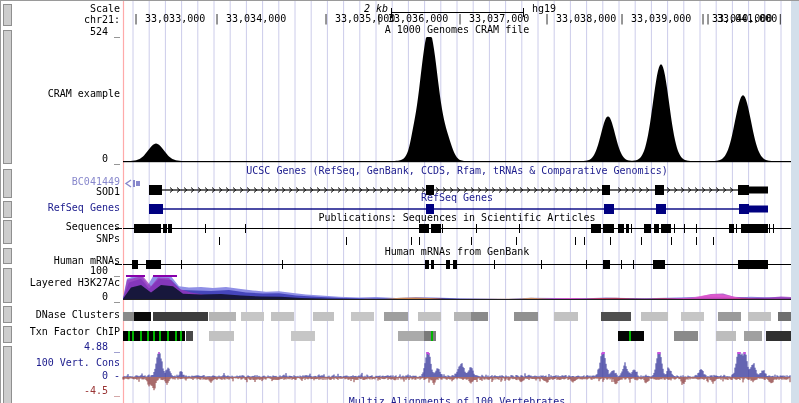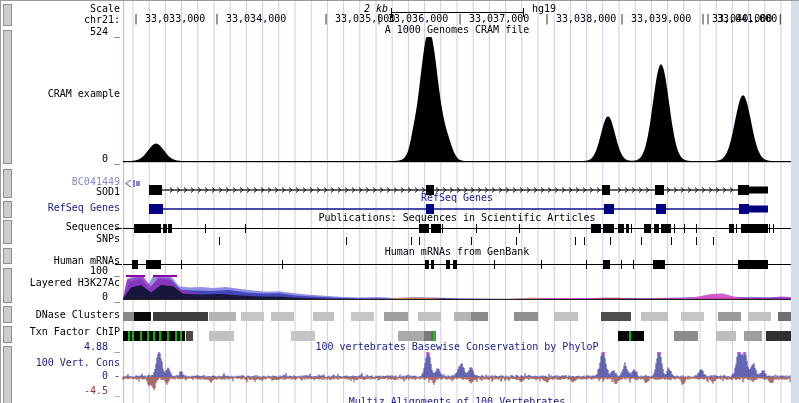--- a/index.html
+++ b/index.html
@@ -339,24 +339,24 @@
   <div class="ll" style="top:277px">Layered H3K27Ac</div>
   <div class="ll" style="top:291px">0 _</div>
   <div class="ll" style="top:309px">DNase Clusters</div>
   <div class="ll" style="top:326px">Txn Factor ChIP</div>
   <div class="ll navy" style="top:341px">4.88 _</div>
   <div class="ll navy" style="top:357px">100 Vert. Cons</div>
   <div class="ll navy" style="top:370px">0 -</div>
   <div class="ll maroon" style="top:385px">-4.5 _</div>
 
   <div class="ct" style="top:24px">A 1000 Genomes CRAM file</div>
+  <div class="ct navy" style="top:165px">UCSC Genes (RefSeq, GenBank, CCDS, Rfam, tRNAs &amp; Comparative Genomics)</div>
   <div class="ct navy" style="top:192px">RefSeq Genes</div>
   <div class="ct" style="top:246px">Human mRNAs from GenBank</div>
   <div class="ct" style="top:212px">Publications: Sequences in Scientific Articles</div>
-  <div class="ct navy" style="top:341px">100 vertebrates Basewise Conservation by PhyloP</div>
   <div class="ct navy" style="top:396px">Multiz Alignments of 100 Vertebrates</div>
 
   <div id="handles">
       <div class="handle" style="top: 3px; height: 22px;"></div>
       <div class="handle" style="top: 29px; height: 134px;"></div>
       <div class="handle" style="top: 168px; height: 29px;"></div>
       <div class="handle" style="top: 200px; height: 17px;"></div>
       <div class="handle" style="top: 219px; height: 24px;"></div>
       <div class="handle" style="top: 247px; height: 16px;"></div>
       <div class="handle" style="top: 267px; height: 35px;"></div>

